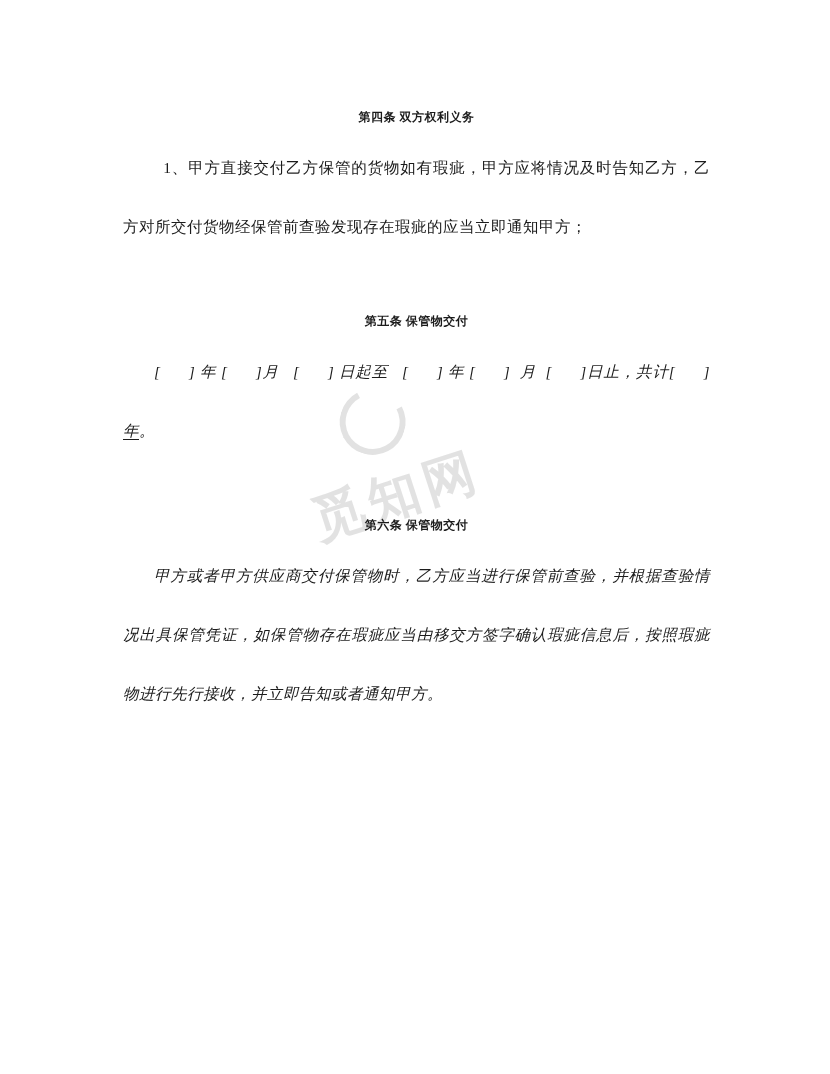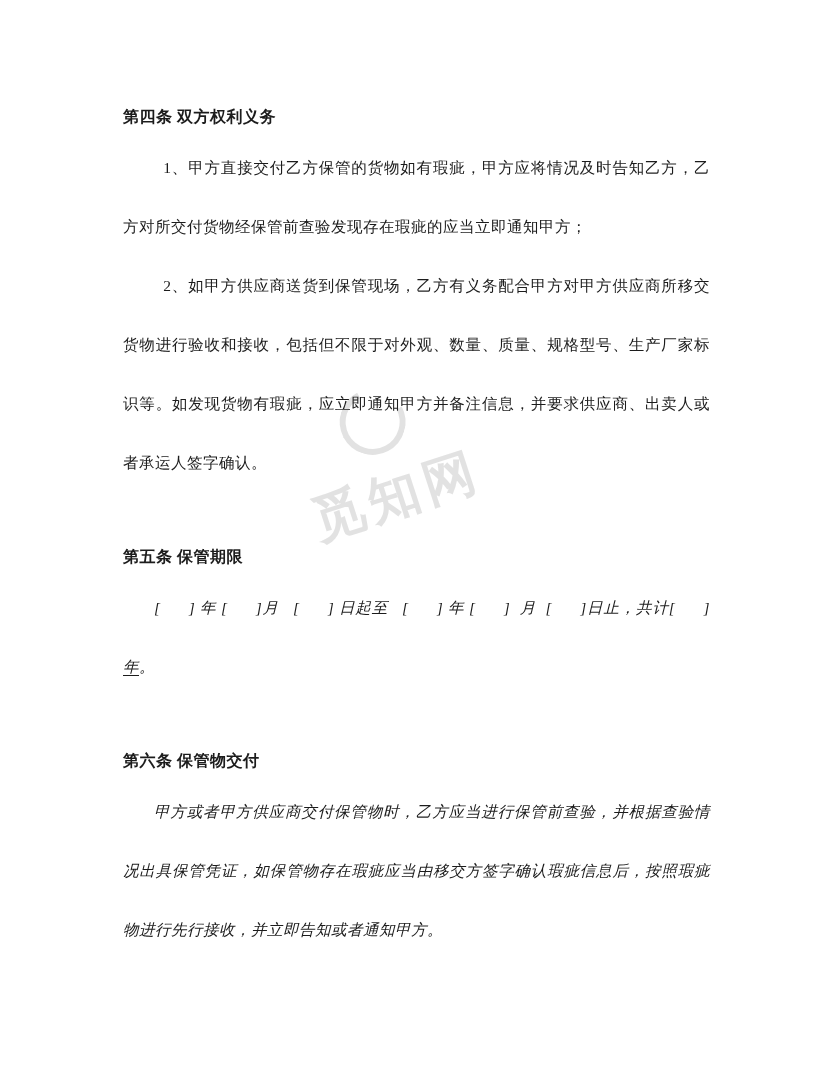--- a/index.html
+++ b/index.html
@@ -21,26 +21,27 @@
     height: 1074px;
     box-sizing: border-box;
     padding: 96px 120px 60px 123px;
     background: #ffffff;
   }
   .content {
     position: relative;
     z-index: 2;
   }
   h2.heading {
-    font-size: 16px;
+    font-size: 12px;
     font-weight: bold;
     margin: 0;
     padding: 0;
     line-height: 42px;
     letter-spacing: 0.5px;
+    text-align: center;
   }
   p.para {
     font-size: 15.5px;
     line-height: 59px;
     margin: 0;
     text-align: justify;
     text-justify: inter-ideograph;
     letter-spacing: 0.5px;
   }
   p.num-indent { text-indent: 2.6em; }
@@ -91,25 +92,24 @@
   <div class="watermark">
     <span class="wm-logo"></span>
     <span class="wm-text">觅知网</span>
   </div>
 
   <div class="content">
 
     <section>
       <h2 class="heading">第四条 双方权利义务</h2>
       <p class="para num-indent">1、甲方直接交付乙方保管的货物如有瑕疵，甲方应将情况及时告知乙方，乙方对所交付货物经保管前查验发现存在瑕疵的应当立即通知甲方；</p>
-      <p class="para num-indent">2、如甲方供应商送货到保管现场，乙方有义务配合甲方对甲方供应商所移交货物进行验收和接收，包括但不限于对外观、数量、质量、规格型号、生产厂家标识等。如发现货物有瑕疵，应立即通知甲方并备注信息，并要求供应商、出卖人或者承运人签字确认。</p>
     </section>
 
     <section class="section-gap">
-      <h2 class="heading">第五条 保管期限</h2>
+      <h2 class="heading">第五条 保管物交付</h2>
       <p class="para body-indent pre"><span>[      ] 年 [      ]月   [      ] 日起至   [      ] 年 [      ]  月  [      ]日止，共计[      ]</span><span class="u">年</span><span>。</span></p>
     </section>
 
     <section class="section-gap">
       <h2 class="heading">第六条 保管物交付</h2>
       <p class="para body-indent">甲方或者甲方供应商交付保管物时，乙方应当进行保管前查验，并根据查验情况出具保管凭证，如保管物存在瑕疵应当由移交方签字确认瑕疵信息后，按照瑕疵物进行先行接收，并立即告知或者通知甲方。</p>
     </section>
 
   </div>
 </div>

